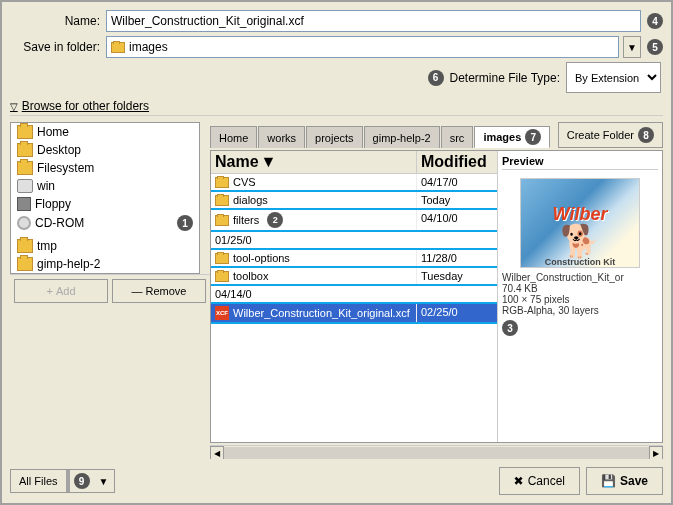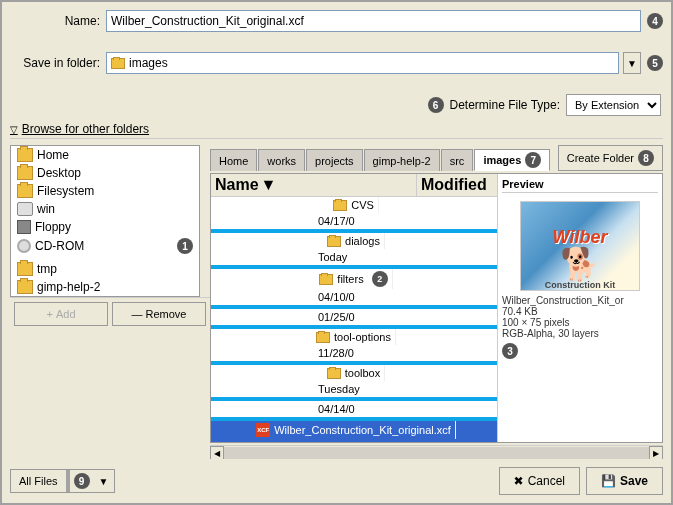--- a/index.html
+++ b/index.html
@@ -18,21 +18,21 @@
       border: 2px solid #a0a0a0;
       display: flex;
       flex-direction: column;
       padding: 8px;
       gap: 4px;
     }
     .form-row {
       display: flex;
       align-items: center;
       gap: 6px;
-      margin-bottom: 16px;
+      margin-bottom: 0;
     }
     .form-label {
       width: 90px;
       text-align: right;
       font-size: 12px;
       color: #000;
     }
     .form-input {
       flex: 1;
       height: 22px;
@@ -264,25 +264,24 @@
       gap: 2px;
       cursor: pointer;
     }
     .col-modified {
       width: 80px;
       padding: 2px 4px;
       flex-shrink: 0;
     }
     .file-row {
       display: flex;
-      align-items: center;
+      align-items: flex-start;
       font-size: 11px;
       cursor: pointer;
-      border-bottom: 4px solid #0ea5e9;
-      flex-direction: column;
+      border-bottom: 2px solid #0ea5e9;
     }
     .file-row.selected { background: #3366cc; color: #fff; }
     .file-cell-name {
       flex: 2;
       padding: 2px 4px;
       border-right: 1px solid #eee;
       display: flex;
       align-items: center;
       gap: 4px;
       white-space: nowrap;
@@ -508,21 +507,21 @@
         </span>
       </div>
       <div class="folder-dropdown-arrow">▼</div>
     </div>
     <span class="badge">5</span>
   </div>
 
   <div class="filetype-row">
     <span class="badge">6</span>
     <span class="filetype-label">Determine File Type:</span>
-    <div style="display:flex;border:1px solid #999;height:22px;">
+    <div style="display:flex;border:1px solid #999;height:31px;">
       <select style="border:none;background:#fff;padding:0 4px;font-size:11px;height:100%;outline:none;">
         <option>By Extension</option>
       </select>
     </div>
   </div>
 
   <div class="browse-toggle">
     <span style="font-size:10px;">▽</span>
     <span>Browse for other folders</span>
   </div>

